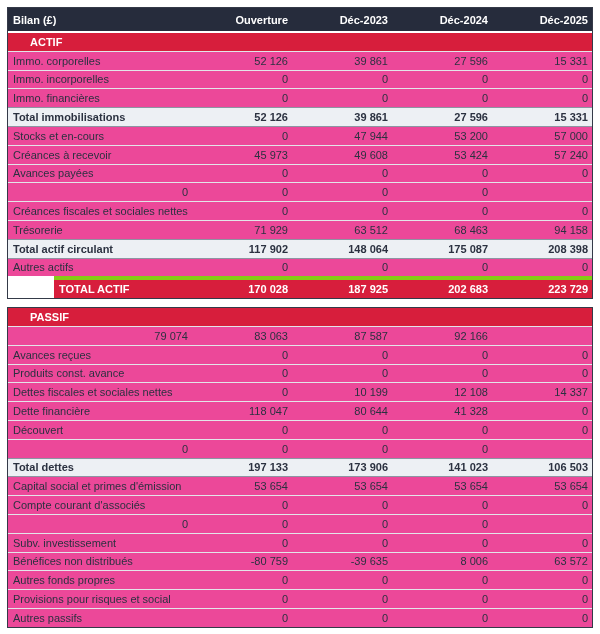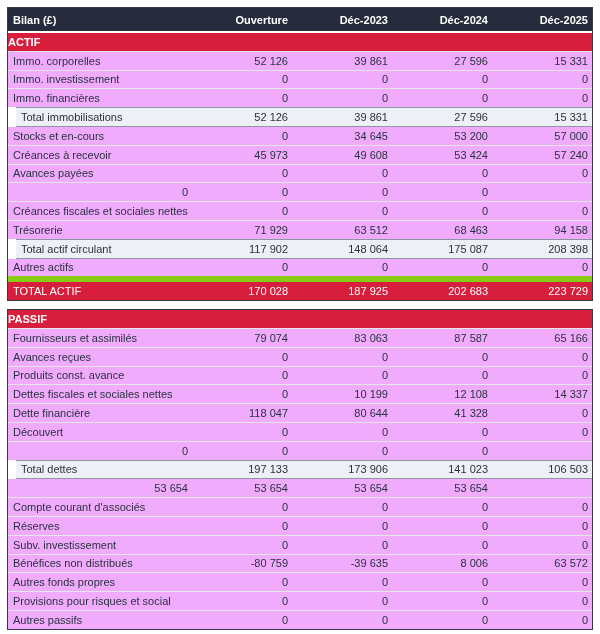--- a/index.html
+++ b/index.html
@@ -41,43 +41,43 @@
     height:23px;
     border-bottom:2px solid #fff;
   }
   .section-bar{
     display:flex;
     align-items:center;
     background:var(--accent-red);
     color:#fff;
     font-weight:700;
     height:var(--row-h);
-    padding-left:0;
+    padding-left:22px;
   }
   .row{
     display:grid;
     grid-template-columns:1fr 100px 100px 100px 100px;
     align-items:center;
     height:var(--row-h);
     border-top:1px solid var(--row-border);
-    background:#f0abfc;
+    background:#ec4899;
   }
   .row.subtotal{
     background:var(--subtotal-bg);
-    font-weight:400;
+    font-weight:700;
     border-top:1px solid var(--subtotal-border);
     border-bottom:1px solid var(--subtotal-border);
-    margin-left:8px;
   }
   .row.subtotal + .row{ border-top:none; }
   .row.grand_total{
     background:var(--accent-red);
     color:#fff;
-    font-weight:400;
-    border-top:6px solid #84cc16;
+    font-weight:700;
+    border-top:4px solid #84cc16;
+    margin-left:46px;
   }
   .cell{ white-space:nowrap; overflow:hidden; }
   .cell.label{ padding-left:5px; text-align:left; }
   .cell.num{ padding-right:4px; text-align:right; }
 </style>
 </head>
 <body>
 
 <div class="page">
 
@@ -92,21 +92,21 @@
     <div class="section-bar">ACTIF</div>
     <div>
         <div class="row normal">
           <div class="cell label">Immo. corporelles</div>
           <div class="cell num">52 126</div>
           <div class="cell num">39 861</div>
           <div class="cell num">27 596</div>
           <div class="cell num">15 331</div>
         </div>
         <div class="row normal">
-          <div class="cell label">Immo. investissement</div>
+          <div class="cell label">Immo. incorporelles</div>
           <div class="cell num">0</div>
           <div class="cell num">0</div>
           <div class="cell num">0</div>
           <div class="cell num">0</div>
         </div>
         <div class="row normal">
           <div class="cell label">Immo. financières</div>
           <div class="cell num">0</div>
           <div class="cell num">0</div>
           <div class="cell num">0</div>
@@ -115,21 +115,21 @@
         <div class="row subtotal">
           <div class="cell label">Total immobilisations</div>
           <div class="cell num">52 126</div>
           <div class="cell num">39 861</div>
           <div class="cell num">27 596</div>
           <div class="cell num">15 331</div>
         </div>
         <div class="row normal">
           <div class="cell label">Stocks et en-cours</div>
           <div class="cell num">0</div>
-          <div class="cell num">34 645</div>
+          <div class="cell num">47 944</div>
           <div class="cell num">53 200</div>
           <div class="cell num">57 000</div>
         </div>
         <div class="row normal">
           <div class="cell label">Créances à recevoir</div>
           <div class="cell num">45 973</div>
           <div class="cell num">49 608</div>
           <div class="cell num">53 424</div>
           <div class="cell num">57 240</div>
         </div>
@@ -181,25 +181,24 @@
           <div class="cell num">202 683</div>
           <div class="cell num">223 729</div>
         </div>
       </div>
   </div>
 
   <div class="tbl">
     <div class="section-bar">PASSIF</div>
     <div>
         <div class="row normal">
-          <div class="cell label">Fournisseurs et assimilés</div>
           <div class="cell num">79 074</div>
           <div class="cell num">83 063</div>
           <div class="cell num">87 587</div>
-          <div class="cell num">65 166</div>
+          <div class="cell num">92 166</div>
         </div>
         <div class="row normal">
           <div class="cell label">Avances reçues</div>
           <div class="cell num">0</div>
           <div class="cell num">0</div>
           <div class="cell num">0</div>
           <div class="cell num">0</div>
         </div>
         <div class="row normal">
           <div class="cell label">Produits const. avance</div>
@@ -236,34 +235,34 @@
           <div class="cell num">0</div>
         </div>
         <div class="row subtotal">
           <div class="cell label">Total dettes</div>
           <div class="cell num">197 133</div>
           <div class="cell num">173 906</div>
           <div class="cell num">141 023</div>
           <div class="cell num">106 503</div>
         </div>
         <div class="row normal">
+          <div class="cell label">Capital social et primes d'émission</div>
           <div class="cell num">53 654</div>
           <div class="cell num">53 654</div>
           <div class="cell num">53 654</div>
           <div class="cell num">53 654</div>
         </div>
         <div class="row normal">
           <div class="cell label">Compte courant d'associés</div>
           <div class="cell num">0</div>
           <div class="cell num">0</div>
           <div class="cell num">0</div>
           <div class="cell num">0</div>
         </div>
         <div class="row normal">
-          <div class="cell label">Réserves</div>
           <div class="cell num">0</div>
           <div class="cell num">0</div>
           <div class="cell num">0</div>
           <div class="cell num">0</div>
         </div>
         <div class="row normal">
           <div class="cell label">Subv. investissement</div>
           <div class="cell num">0</div>
           <div class="cell num">0</div>
           <div class="cell num">0</div>

